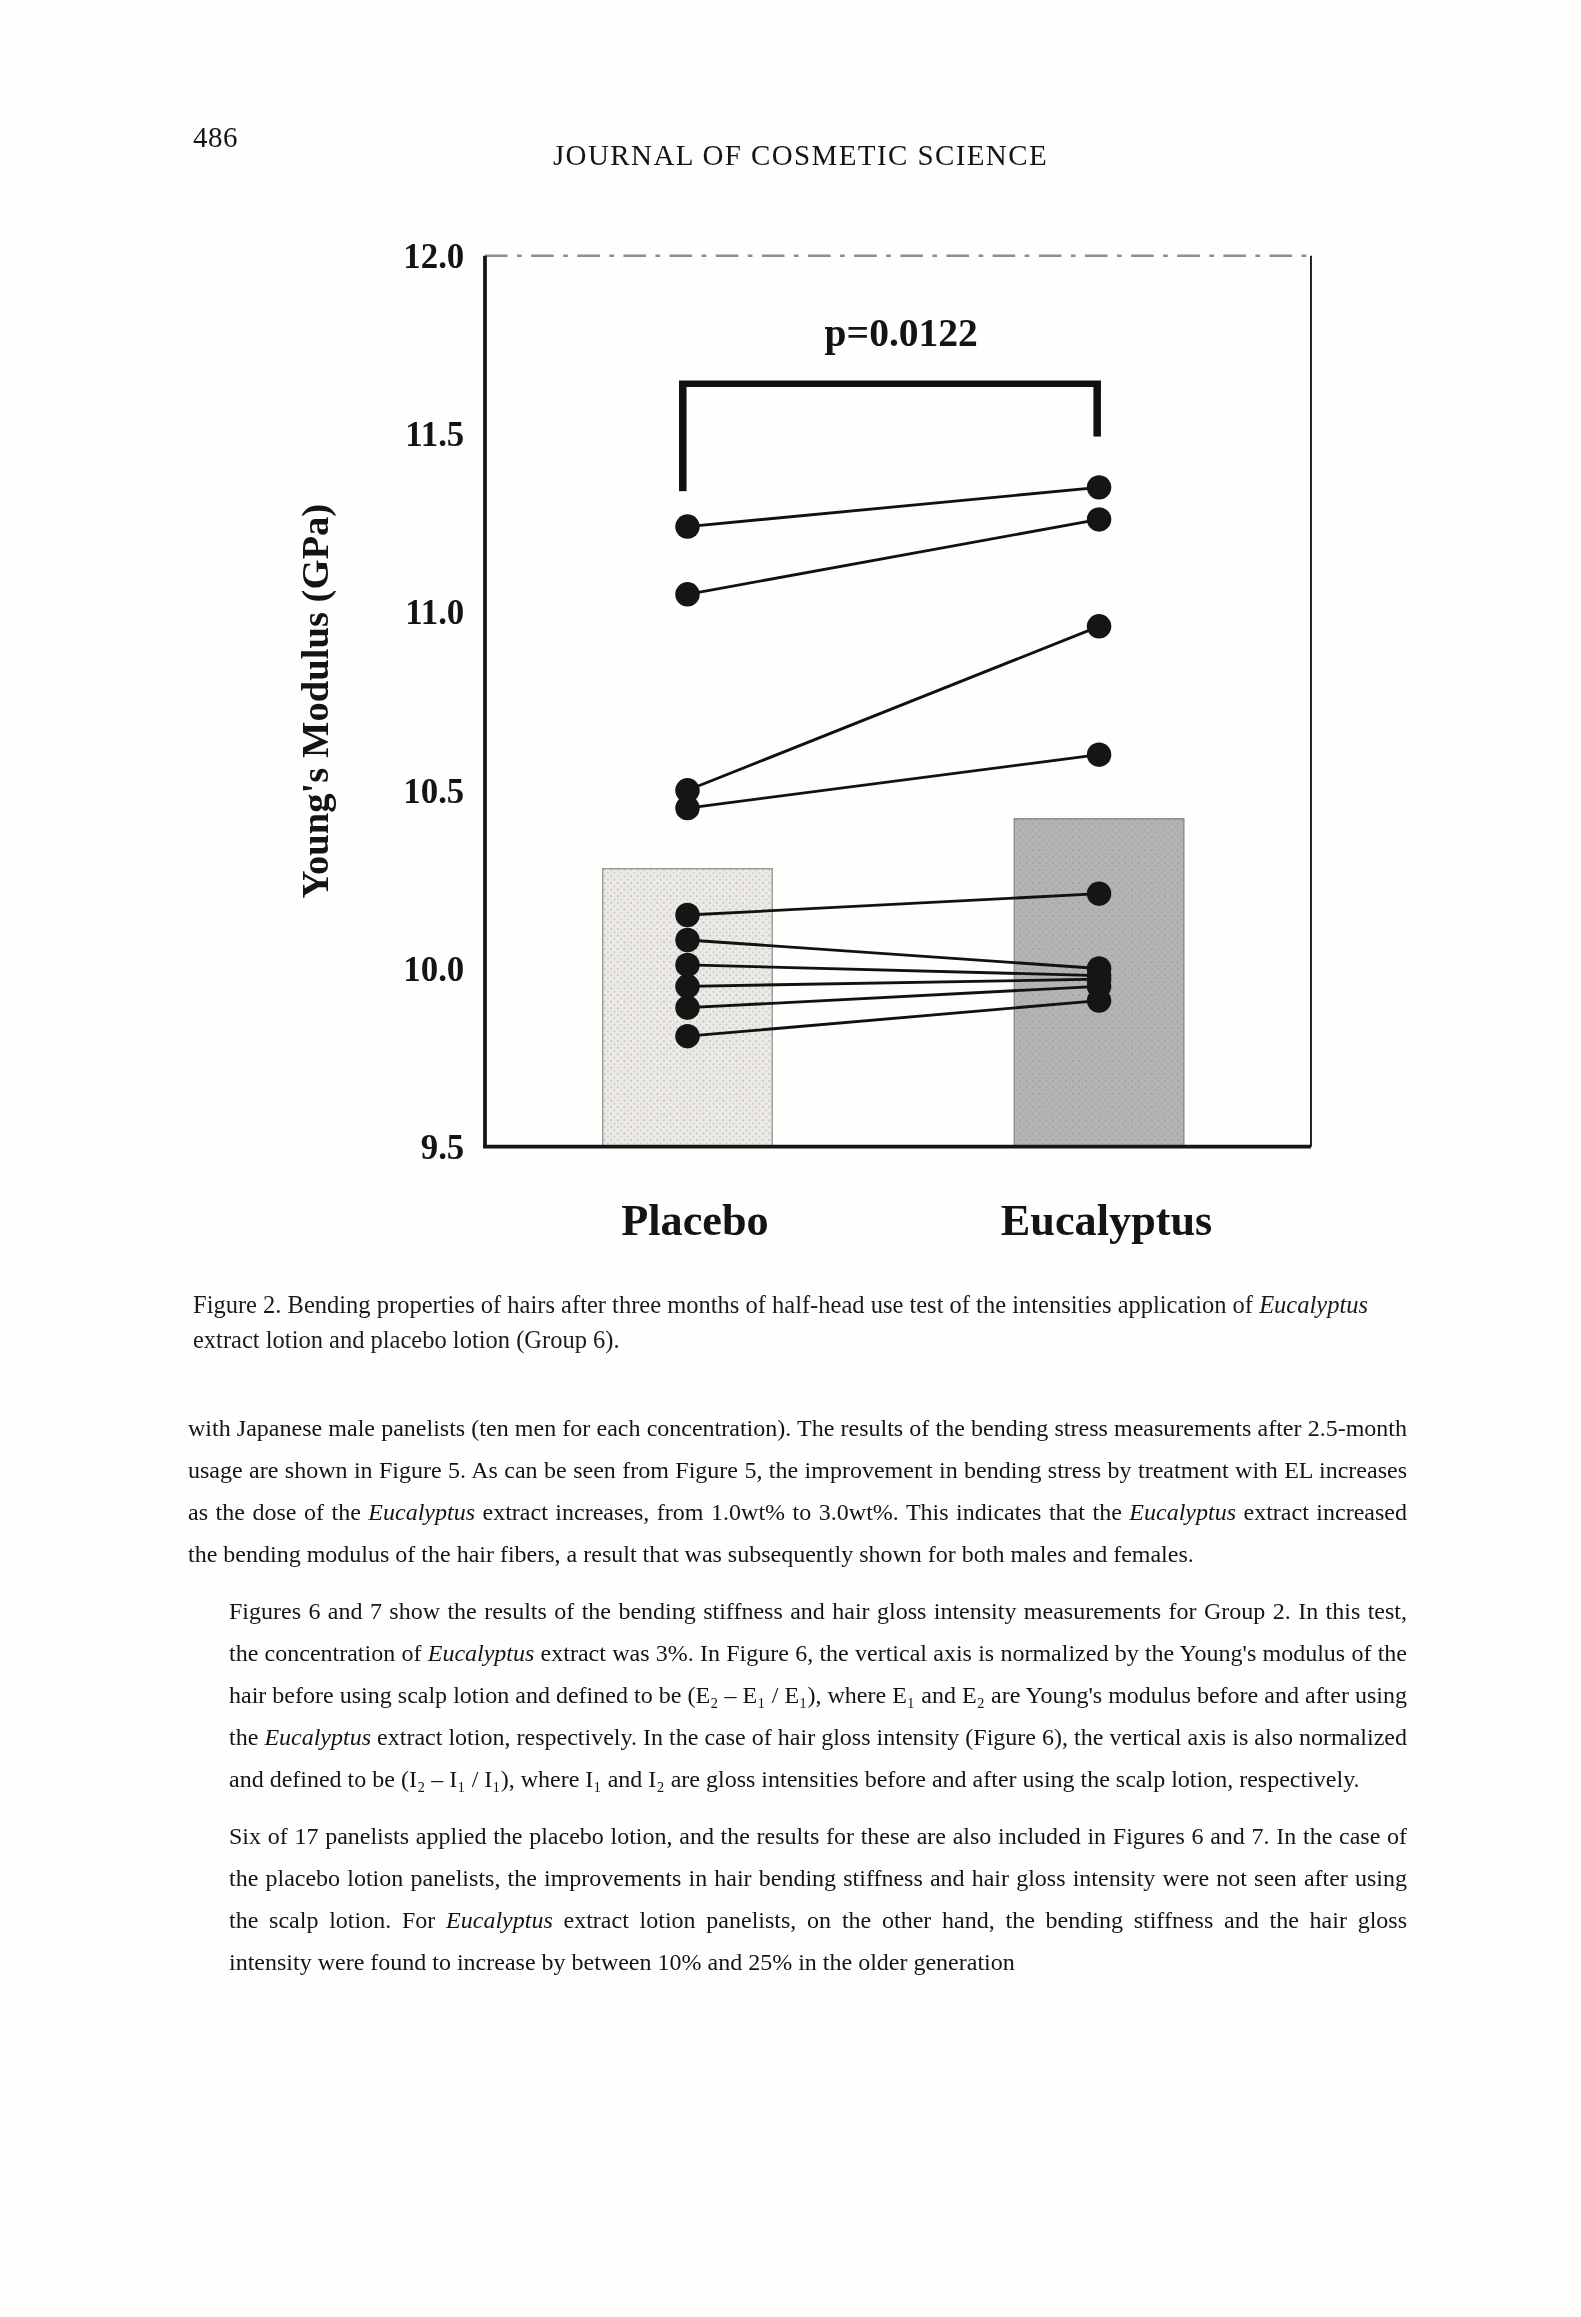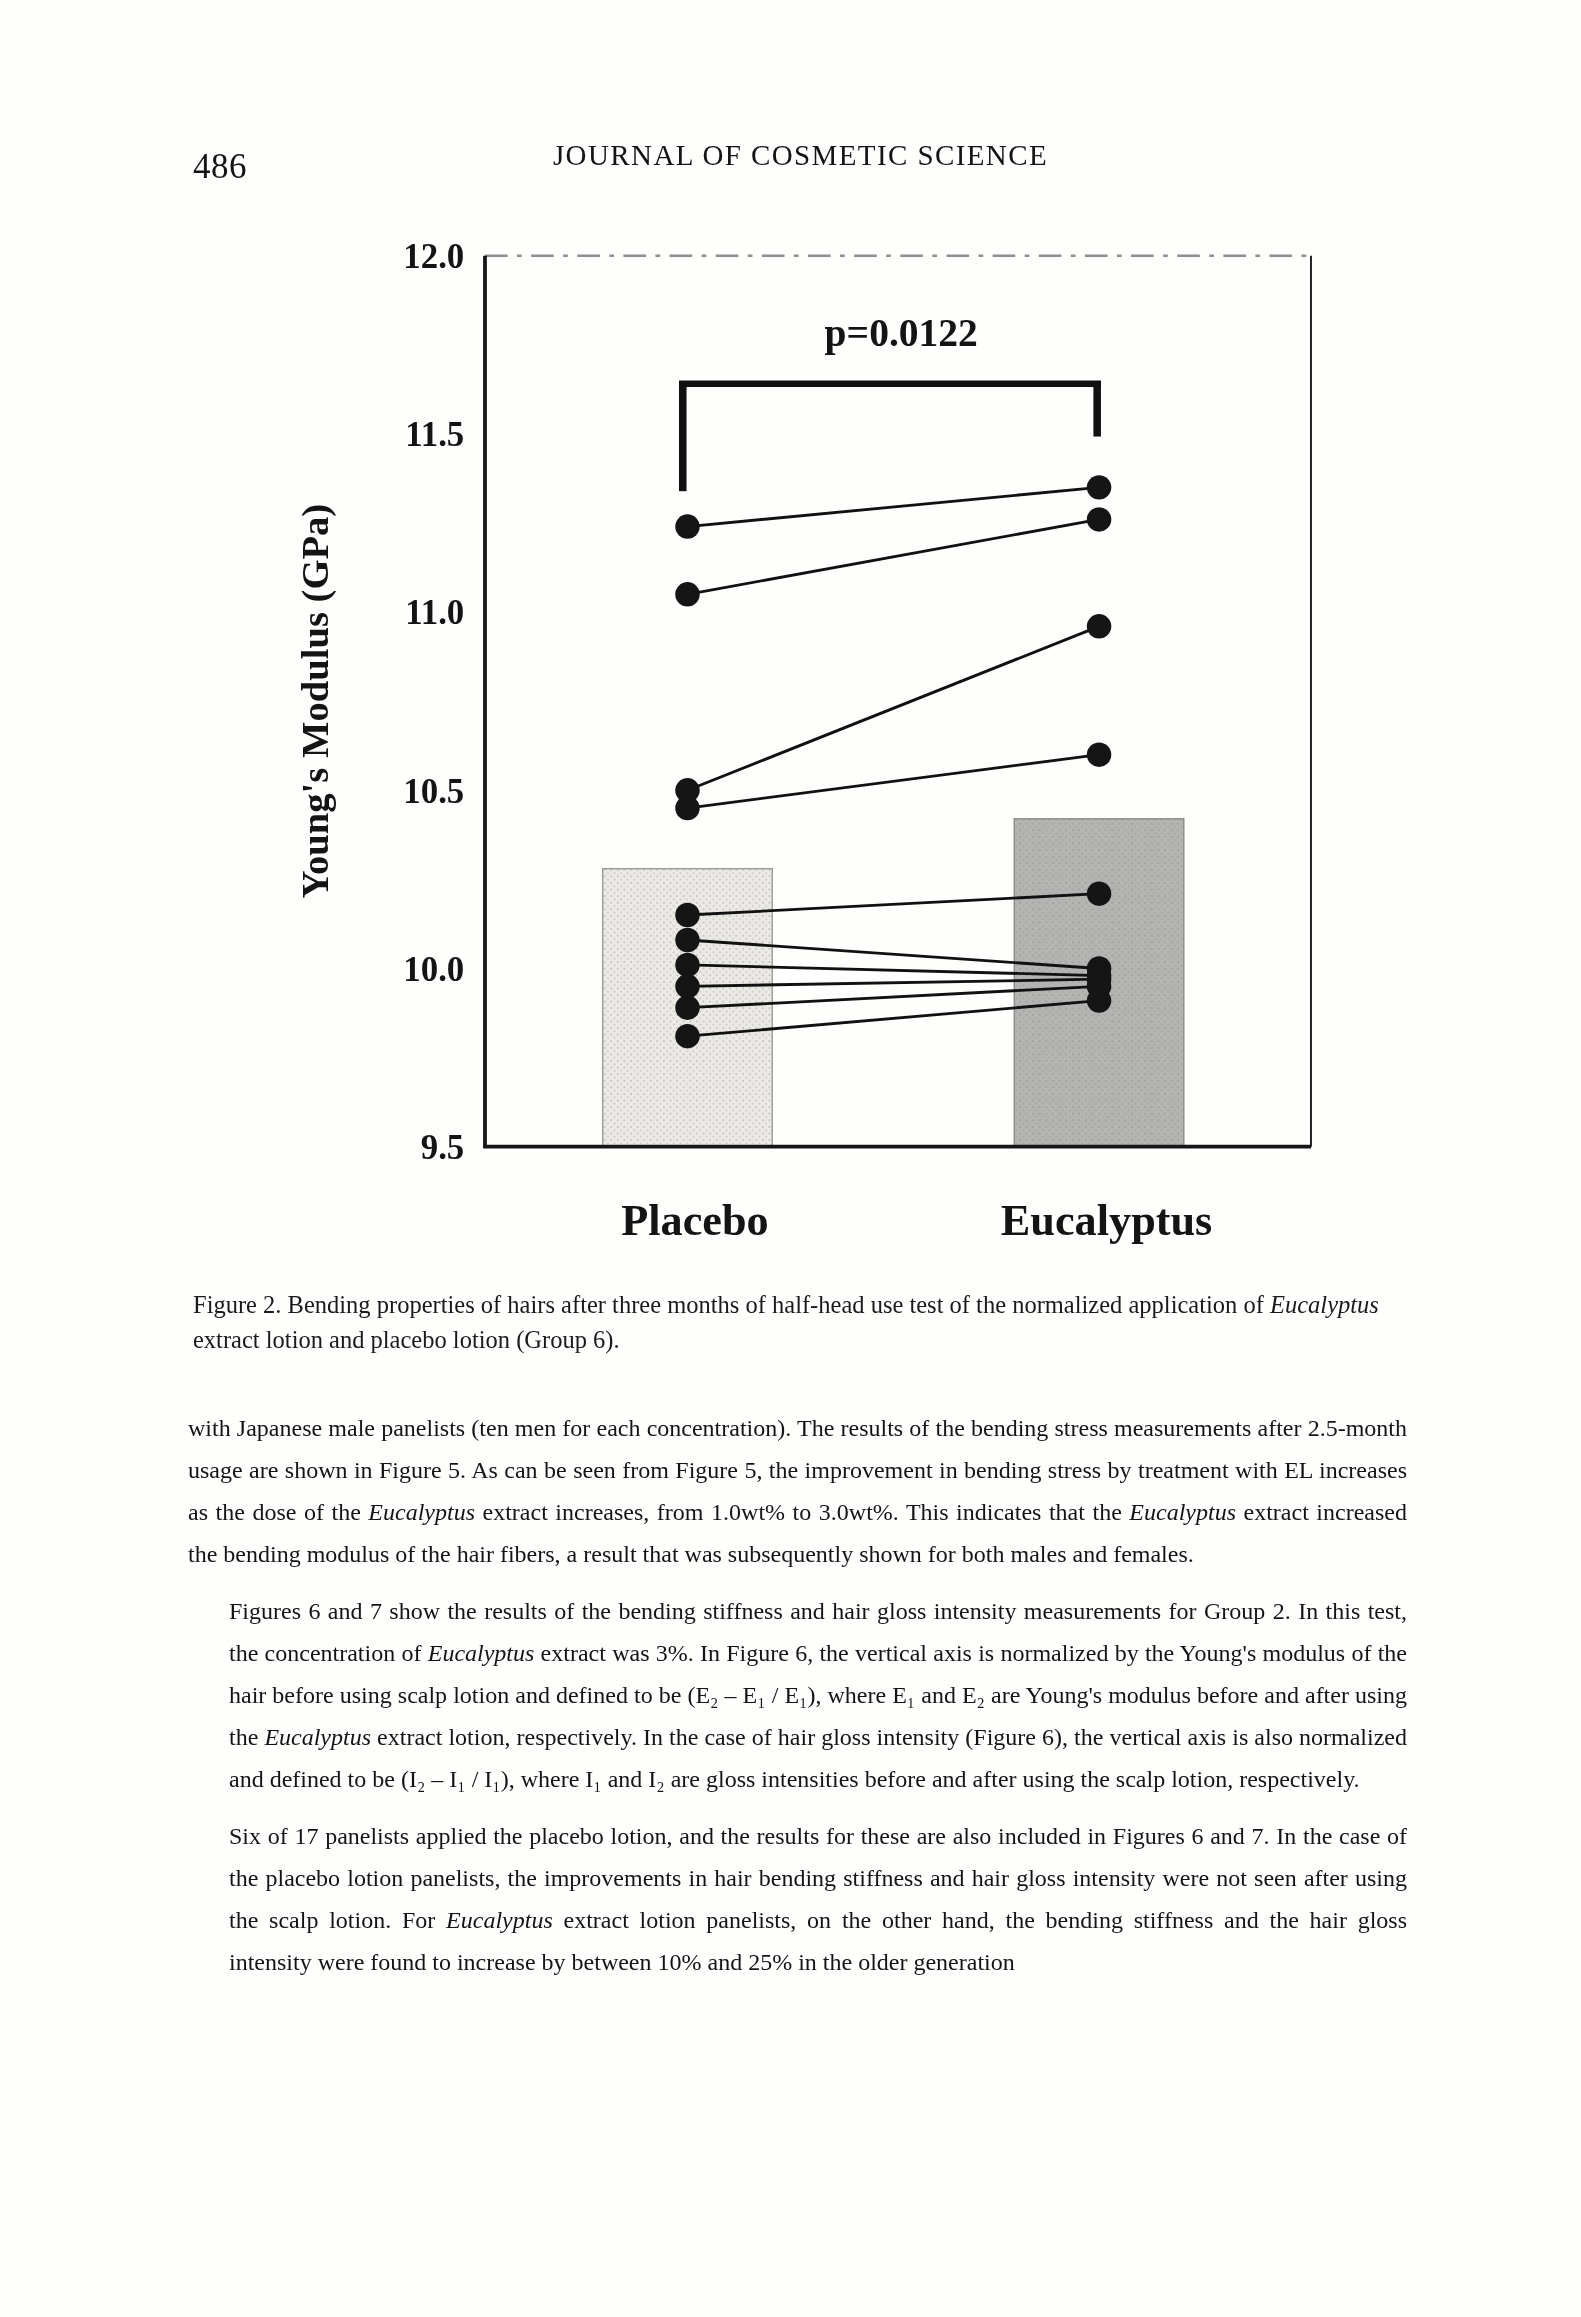--- a/index.html
+++ b/index.html
@@ -5,22 +5,22 @@
   * { margin:0; padding:0; box-sizing:border-box; }
   html,body { background:#ffffff; }
   body {
     width:1582px; height:2317px; position:relative;
     font-family:"Liberation Serif","DejaVu Serif",serif;
     color:#141414;
   }
   .page { position:absolute; inset:0; background:#fefefd; overflow:hidden; }
 
   .header-num {
-    position:absolute; left:193px; top:147px;
-    font-size:35px; letter-spacing:0.5px;
+    position:absolute; left:193px; top:121px;
+    font-size:29px; letter-spacing:0.5px;
   }
   .header-title {
     position:absolute; left:0; top:139px; width:1601px;
     text-align:center; font-size:29px; letter-spacing:1.4px;
   }
 
   .chart-wrap { position:absolute; left:273px; top:235px; width:1055px; height:1036px; }
   svg text { font-family:"Liberation Serif","DejaVu Serif",serif; fill:#141414; }
 
   .caption {
@@ -104,21 +104,21 @@
         <text x="203" y="602.6" text-anchor="end" font-size="37" font-weight="bold">10.5</text>
         <text x="203" y="413.4" text-anchor="end" font-size="37" font-weight="bold">11.0</text>
         <text x="203" y="224.20000000000005" text-anchor="end" font-size="37" font-weight="bold">11.5</text>
         <text x="203" y="35" text-anchor="end" font-size="37" font-weight="bold">12.0</text>
         <text x="58" y="495" text-anchor="middle" font-size="41" font-weight="bold" transform="rotate(-90 58 495)">Young's Modulus (GPa)</text>
         <text x="448" y="1062" text-anchor="middle" font-size="47" font-weight="bold">Placebo</text>
         <text x="885" y="1062" text-anchor="middle" font-size="47" font-weight="bold">Eucalyptus</text>
       </svg>
   </div>
 
-  <p class="caption"><span class="bd">Figure 2.</span><span>  Bending properties of hairs after three months of half-head use test of the normalized application of </span><span class="it">Eucalyptus</span><span> extract lotion and placebo lotion (Group 6).</span></p>
+  <p class="caption"><span class="bd">Figure 2.</span><span>  Bending properties of hairs after three months of half-head use test of the intensities application of </span><span class="it">Eucalyptus</span><span> extract lotion and placebo lotion (Group 6).</span></p>
 
   <div class="article">
     <p><span>with Japanese male panelists (ten men for each concentration). The results of the bending stress measurements after 2.5-month usage are shown in Figure 5. As can be seen from Figure 5, the improvement in bending stress by treatment with EL increases as the dose of the </span><span class="it">Eucalyptus</span><span> extract increases, from 1.0wt% to 3.0wt%. This indicates that the </span><span class="it">Eucalyptus</span><span> extract increased the bending modulus of the hair fibers, a result that was subsequently shown for both males and females.</span></p>
     <p><span>Figures 6 and 7 show the results of the bending stiffness and hair gloss intensity measurements for Group 2. In this test, the concentration of </span><span class="it">Eucalyptus</span><span> extract was 3%. In Figure 6, the vertical axis is normalized by the Young's modulus of the hair before using scalp lotion and defined to be (E₂ – E₁ / E₁), where E₁ and E₂ are Young's modulus before and after using the </span><span class="it">Eucalyptus</span><span> extract lotion, respectively. In the case of hair gloss intensity (Figure 6), the vertical axis is also normalized and defined to be (I₂ – I₁ / I₁), where I₁ and I₂ are gloss intensities before and after using the scalp lotion, respectively.</span></p>
     <p><span>Six of 17 panelists applied the placebo lotion, and the results for these are also included in Figures 6 and 7. In the case of the placebo lotion panelists, the improvements in hair bending stiffness and hair gloss intensity were not seen after using the scalp lotion. For </span><span class="it">Eucalyptus</span><span> extract lotion panelists, on the other hand, the bending stiffness and the hair gloss intensity were found to increase by between 10% and 25% in the older generation</span></p>
   </div>
 
 </div>
 
 

